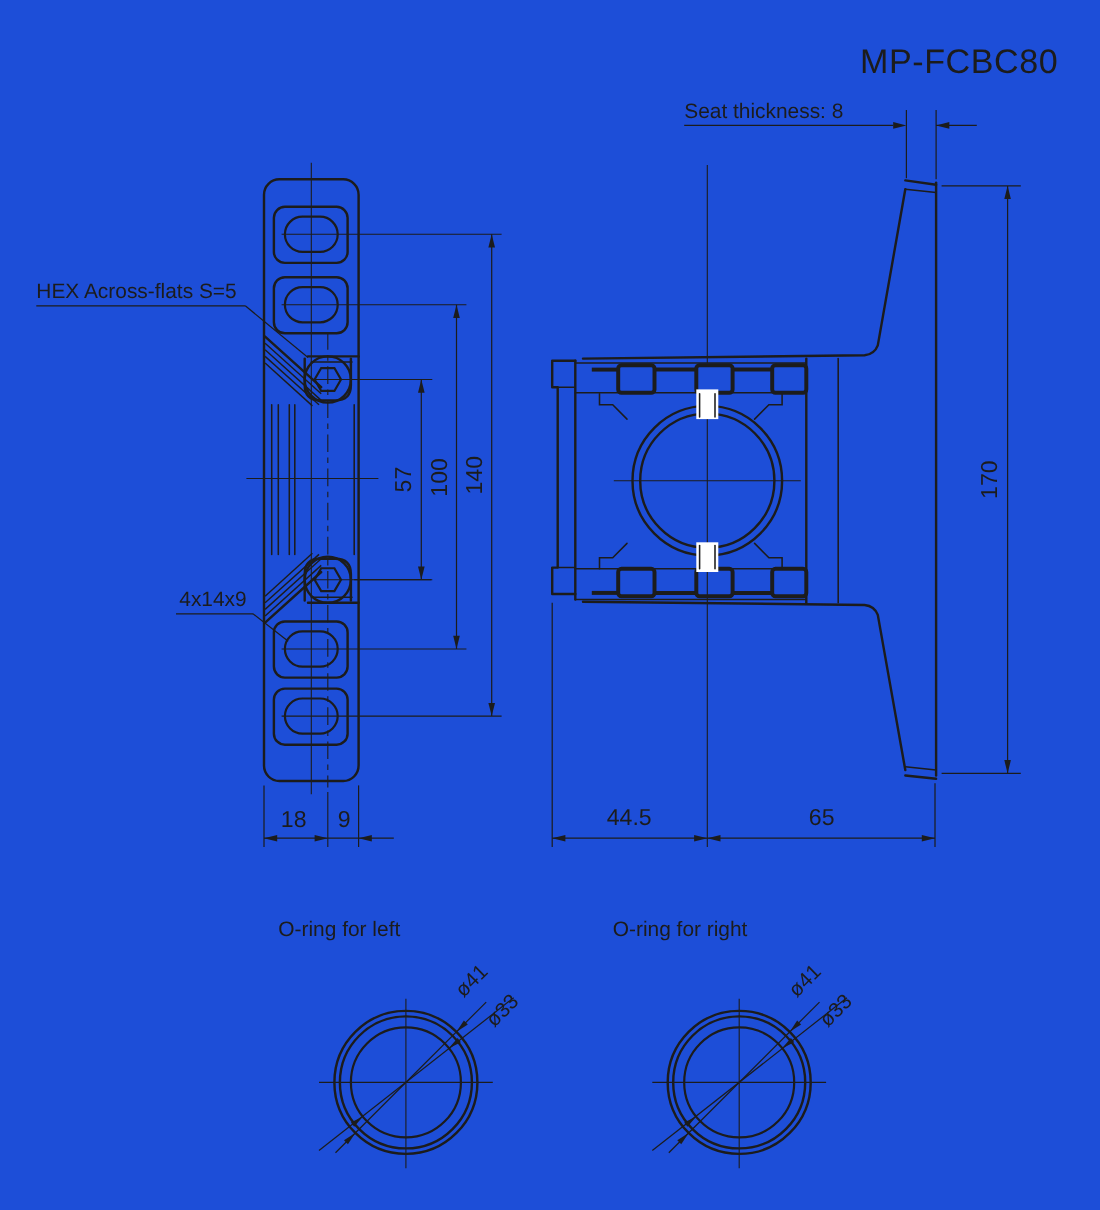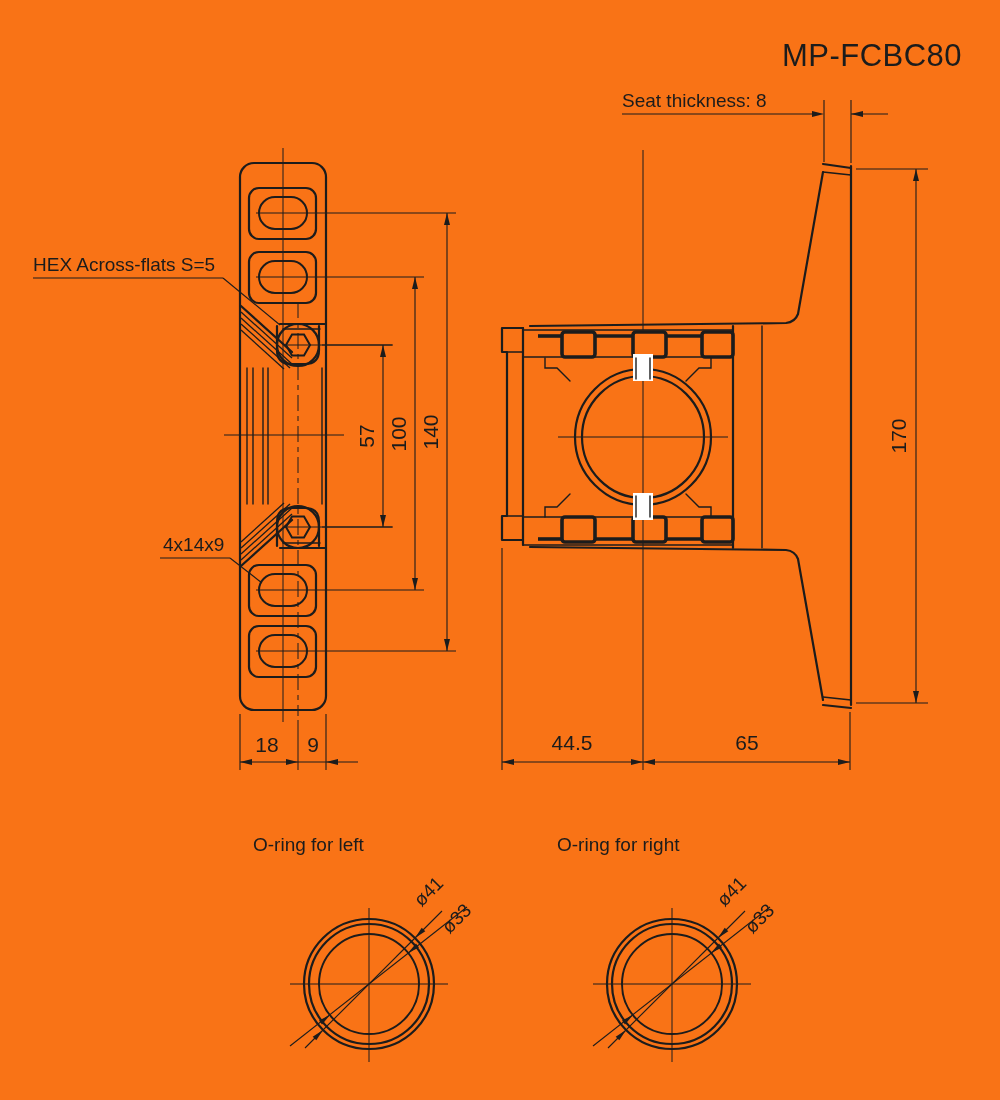--- a/index.html
+++ b/index.html
@@ -1,16 +1,16 @@
 <!DOCTYPE html>
 <html><head>
 <meta charset="utf-8">
 <style>
   html,body{margin:0;padding:0;background:#ffffff;}
-  .sheet{width:1000px;height:1100px;background:#f97316;position:relative;overflow:hidden;
+  .sheet{width:1000px;height:1100px;background:#1d4ed8;position:relative;overflow:hidden;
          font-family:"Liberation Sans", sans-serif;}
   svg{display:block;}
   text{fill:#1c1c1c;font-family:"Liberation Sans","DejaVu Sans",sans-serif;}
   .t-title{font-size:31px;letter-spacing:.5px;}
   .t-note{font-size:19px;}
   .t-dim{font-size:21px;}
   .ol{stroke:#1c1c1c;fill:none;stroke-width:2.2;stroke-linecap:round;stroke-linejoin:round;}
   .ol-th{stroke:#1c1c1c;fill:none;stroke-width:3.6;stroke-linejoin:round;}
   .thin{stroke:#1c1c1c;fill:none;stroke-width:1.4;stroke-linecap:round;}
   .cl{stroke:#1c1c1c;fill:none;stroke-width:1;}

